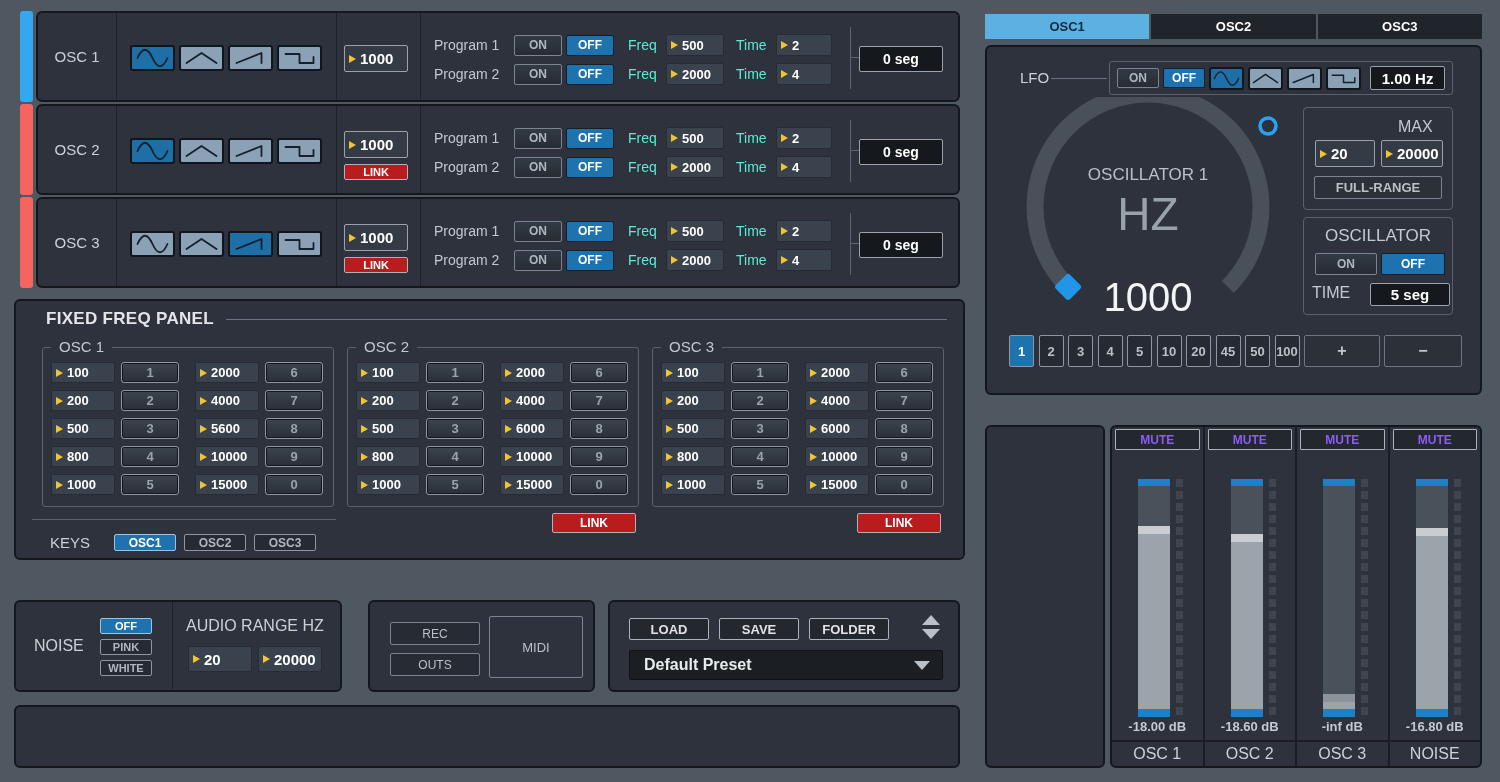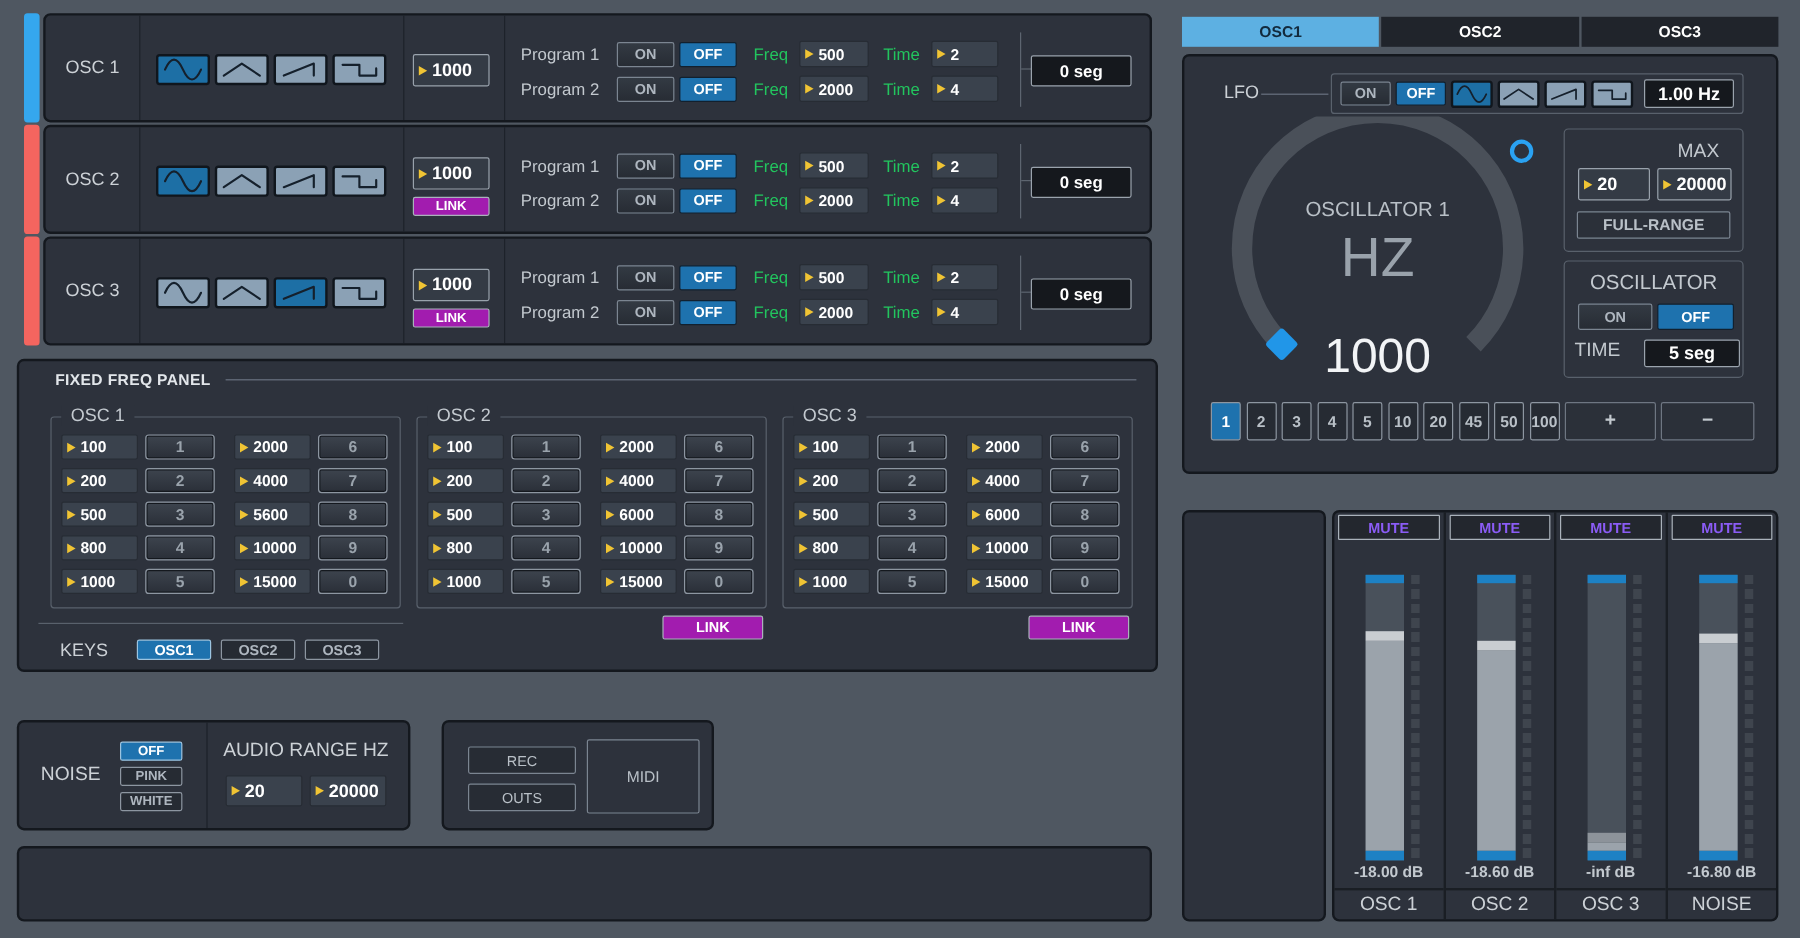--- a/index.html
+++ b/index.html
@@ -15,44 +15,44 @@
   .wf-btn{width:45px;height:26px;background:#8ba1b5;border:2px solid #10161d;border-radius:3px;padding:1px 2px;box-sizing:border-box;cursor:pointer;}
   .wf-btn svg{width:100%;height:100%;display:block;}
   .wf-btn.sel{background:#1d6fa5;}
   .field{display:inline-flex;align-items:center;background:#3a424d;border:1px solid #272c34;border-radius:2px;
          padding:0 4px;gap:4px;box-sizing:border-box;}
   .field b{color:#fff;font-size:13px;font-weight:bold;white-space:nowrap;}
   .arr{width:0;height:0;border-left:7px solid #f0c434;border-top:4px solid transparent;border-bottom:4px solid transparent;flex:0 0 auto;}
   .row-freq{position:absolute;left:306px;top:32px;width:64px;height:27px;border:1px solid #99a2ac;background:#343b45;}
   .row-freq b{font-size:15px;}
   .row-freq.linked{top:25px;}
-  .link-btn{background:#a21caf;border:1px solid #aab2bb;border-radius:2px;color:#fff;font-weight:bold;font-size:11px;
+  .link-btn{background:#b91c1c;border:1px solid #aab2bb;border-radius:2px;color:#fff;font-weight:bold;font-size:11px;
             font-family:inherit;cursor:pointer;}
   .row-link{position:absolute;left:306px;top:58px;width:64px;height:16px;}
   .prog-row{position:absolute;left:396px;height:22px;display:flex;align-items:center;}
   .prog-label{width:74px;color:#c3c9cf;font-size:14px;}
   .tbtn{height:21px;width:48px;margin-left:4px;background:linear-gradient(#333a43,#272c34);border:1px solid #7b8591;
         border-radius:2px;color:#aeb6bf;font-size:12px;font-weight:bold;font-family:inherit;cursor:pointer;}
   .tbtn.on{margin-left:6px;}
   .tbtn.active{background:#1e72ae;color:#fff;border-color:#12202e;}
-  .mini-label{color:#22c55e;font-size:14px;}
+  .mini-label{color:#5eead4;font-size:14px;}
   .freq-l{margin-left:14px;width:34px;}
   .time-l{margin-left:12px;width:36px;}
   .pfield{height:22px;}
   .pfield.f1{width:58px;margin-left:4px;}
   .pfield.f2{width:56px;margin-left:4px;}
   .display{background:#15181d;border:1px solid #9aa3ad;border-radius:2px;color:#fff;font-weight:bold;font-size:14px;
            display:flex;align-items:center;justify-content:center;}
   .seg-bracket{position:absolute;left:812px;top:14px;height:62px;width:9px;border-left:1px solid #5d6570;}
   .seg-bracket::after{content:"";position:absolute;left:0;top:30px;width:9px;height:1px;background:#5d6570;}
   .seg-display{position:absolute;left:821px;top:33px;width:82px;height:24px;}
   
   .fixed-panel{left:14px;top:299px;width:951px;height:261px;}
   .ff-head{position:absolute;left:30px;right:16px;top:8px;display:flex;align-items:center;gap:12px;}
-  .ff-title{color:#e2e6ea;font-size:13px;font-weight:bold;letter-spacing:.3px;}
+  .ff-title{color:#e2e6ea;font-size:17px;font-weight:bold;letter-spacing:.3px;}
   .ff-line{flex:1;height:1px;background:#697280;}
   .ff-group{position:absolute;top:46px;width:292px;height:160px;border:1px solid #59616c;border-radius:3px;box-sizing:border-box;}
   .ff-legend{position:absolute;top:-10px;left:8px;background:#2d323c;padding:0 8px;color:#c3c9cf;font-size:15px;}
   .ff-grid{position:absolute;left:8px;top:14px;}
   .ff-row{display:flex;align-items:center;height:21px;margin-bottom:7px;}
   .ff-field{width:64px;height:21px;}
   .key-btn{width:58px;height:21px;margin-left:6px;background:linear-gradient(#3d444e,#2a2f38);border:1px solid #8d96a1;
            border-radius:3px;color:#9aa3ac;font-size:13px;font-weight:bold;font-family:inherit;
            box-shadow:inset 0 0 0 1px #14181e;cursor:pointer;}
   .ff-field.second{margin-left:16px;}
@@ -574,20 +574,33 @@
         <b>20000</b>
       </span>
   </div>
 
   <div class="panel io-panel">
     <button class="io-btn" style="top:20px;">REC</button>
     <button class="io-btn" style="top:51px;">OUTS</button>
     <div class="midi-box">MIDI</div>
   </div>
 
+  <div class="panel preset-panel">
+    <button class="pbtn" style="left:19px;">LOAD</button>
+    <button class="pbtn" style="left:109px;">SAVE</button>
+    <button class="pbtn" style="left:199px;">FOLDER</button>
+    <div class="spinner">
+      <span class="spin-up"></span>
+      <span class="spin-down"></span>
+    </div>
+    <div class="preset-select">
+      <span>Default Preset</span>
+      <span class="select-caret"></span>
+    </div>
+  </div>
 
   <div class="panel bottom-empty"></div>
 
   <div class="tabs" id="tabs-host">
       <button class="tab active">OSC1</button>
       <button class="tab">OSC2</button>
       <button class="tab">OSC3</button>
     </div>
 
   <div class="panel ctrl-panel">

